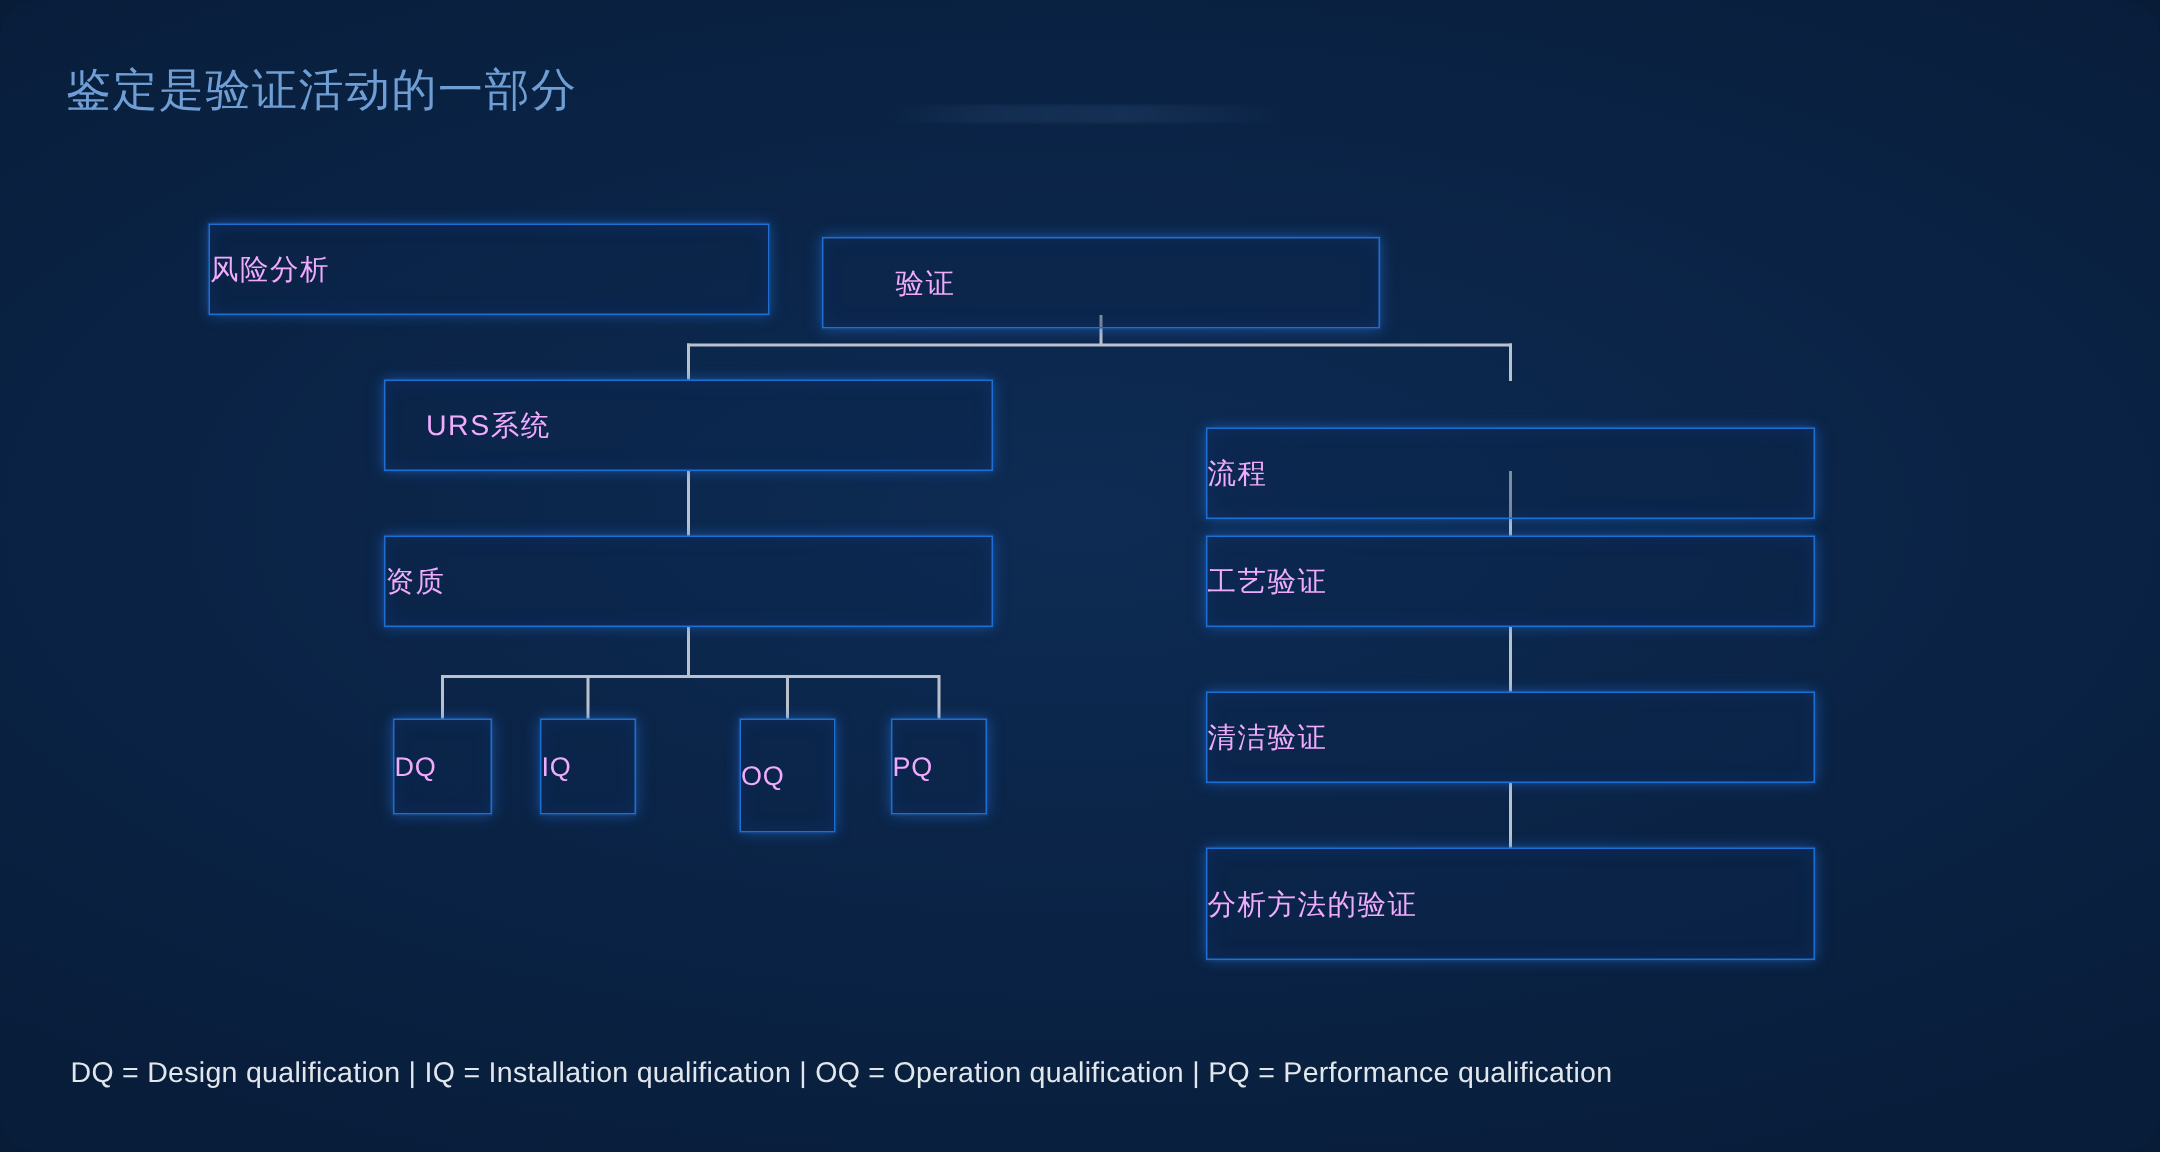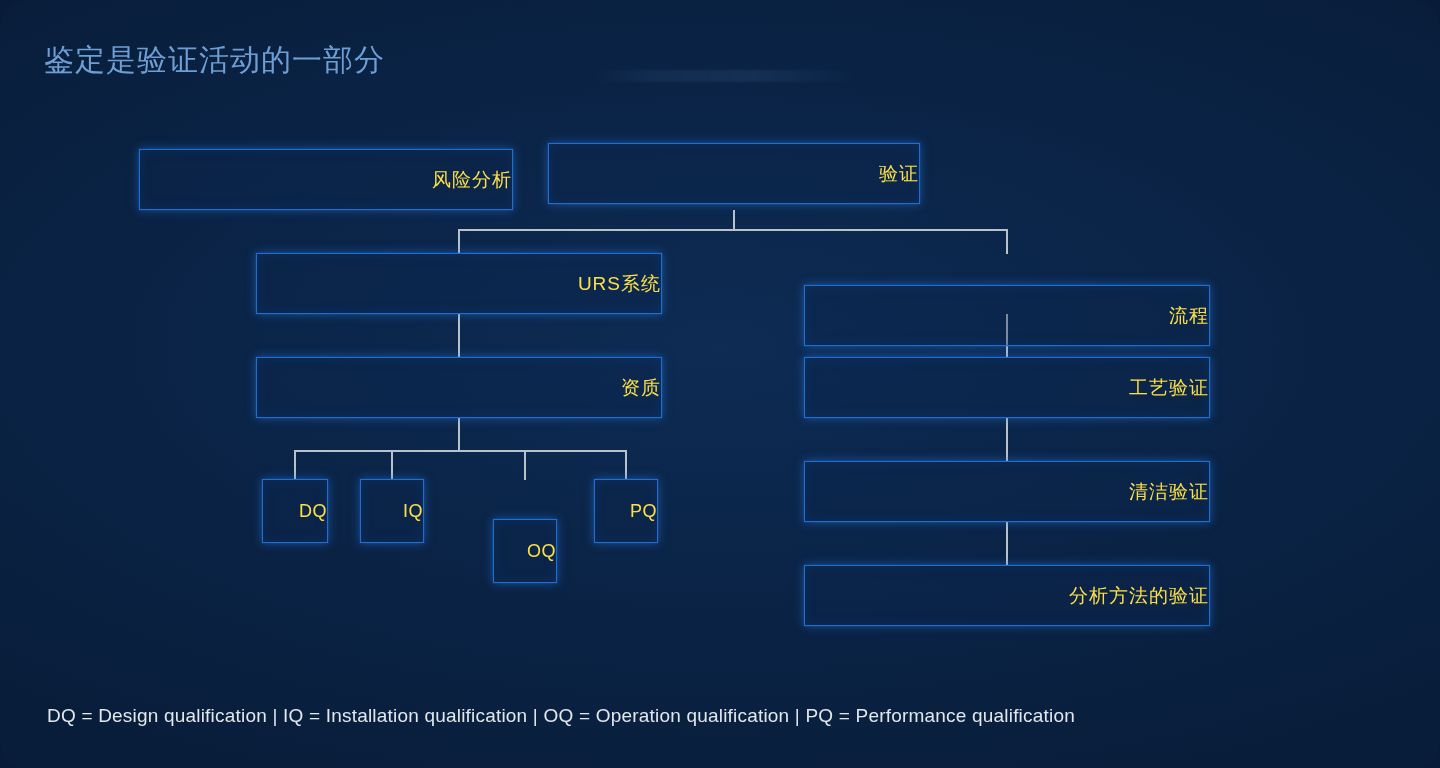--- a/index.html
+++ b/index.html
@@ -60,22 +60,22 @@
     position: absolute;
     box-sizing: border-box;
     border: 1.6px solid #1f6fd2;
     background: rgba(12,38,76,0.35);
     box-shadow:
       0 0 0 1px rgba(31,111,210,0.12),
       0 0 9px rgba(38,120,226,0.55),
       inset 0 0 12px rgba(20,70,140,0.28);
     display: flex;
     align-items: center;
-    justify-content: flex-end;
-    color: #fde047;
+    justify-content: flex-start;
+    color: #f0abfc;
     font-size: 19px;
     letter-spacing: 1px;
     z-index: 3;
   }
   .node.small {
     font-size: 18px;
     letter-spacing: 0.5px;
   }
 
   .conn {
@@ -120,21 +120,21 @@
   <div class="conn v" style="left:625px; top:450px; height:30px;"></div>
 
   <div class="conn v" style="left:1006px; top:314px; height:44px;"></div>
   <div class="conn v" style="left:1006px; top:418px; height:44px;"></div>
   <div class="conn v" style="left:1006px; top:522px; height:44px;"></div>
 
   <div class="node" style="left:139px; top:149px; width:374px; height:61px;">
     <span>风险分析</span>
   </div>
 
-  <div class="node" style="left:548px; top:143px; width:372px; height:61px;">
+  <div class="node" style="left:548px; top:158px; width:372px; height:61px;padding-left:48px;">
     <span>验证</span>
   </div>
 
   <div class="node" style="left:256px; top:253px; width:406px; height:61px;padding-left:27px;">
     <span>URS系统</span>
   </div>
 
   <div class="node" style="left:804px; top:253px; width:406px; height:61px;margin-top:32px;">
     <span>流程</span>
   </div>
@@ -148,31 +148,31 @@
   </div>
 
   <div class="node small" style="left:262px; top:479px; width:66px; height:64px;">
     <span>DQ</span>
   </div>
 
   <div class="node small" style="left:360px; top:479px; width:64px; height:64px;">
     <span>IQ</span>
   </div>
 
-  <div class="node small" style="left:493px; top:479px; width:64px; height:64px;margin-top:40px;">
+  <div class="node small" style="left:493px; top:479px; width:64px; height:76px;">
     <span>OQ</span>
   </div>
 
   <div class="node small" style="left:594px; top:479px; width:64px; height:64px;">
     <span>PQ</span>
   </div>
 
   <div class="node" style="left:804px; top:461px; width:406px; height:61px;">
     <span>清洁验证</span>
   </div>
 
-  <div class="node" style="left:804px; top:565px; width:406px; height:61px;">
+  <div class="node" style="left:804px; top:565px; width:406px; height:75px;">
     <span>分析方法的验证</span>
   </div>
 
   <div class="footnote">DQ = Design qualification | IQ = Installation qualification | OQ = Operation qualification | PQ = Performance qualification</div>
 
 </div>
 
 </body></html>

